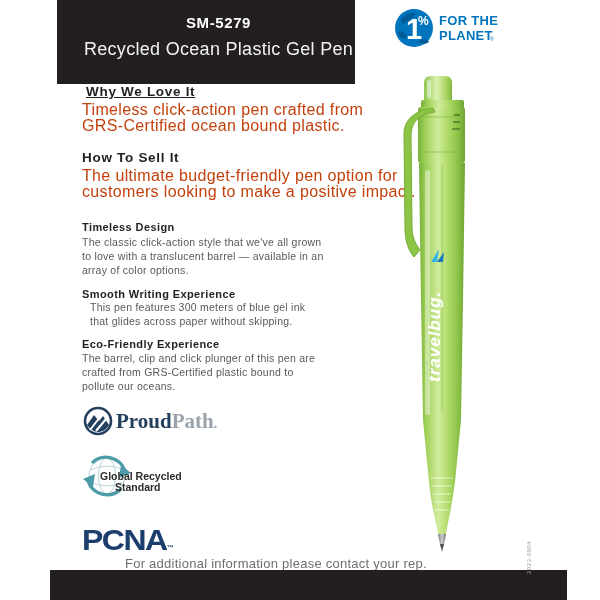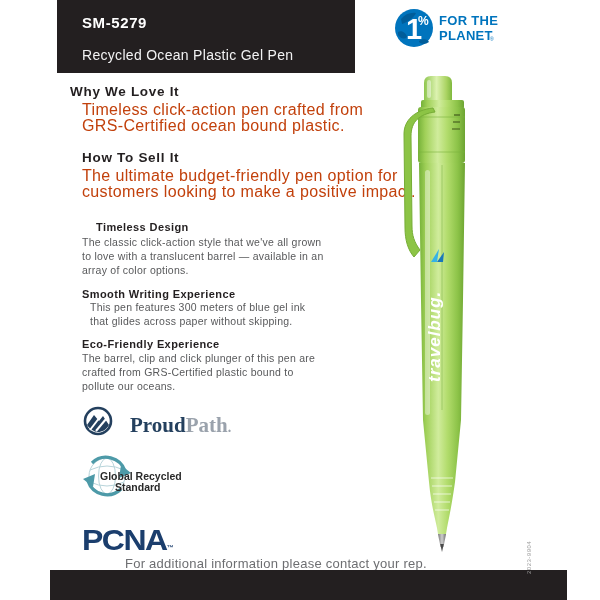--- a/index.html
+++ b/index.html
@@ -3,33 +3,33 @@
 <meta charset="utf-8">
 <style>
   html,body { margin:0; padding:0; background:#ffffff; }
   .page {
     position:relative; width:600px; height:600px; background:#ffffff;
     font-family:"Liberation Sans", sans-serif; overflow:hidden;
   }
   .abs { position:absolute; }
 
   
-  .header-bar { left:57px; top:0; width:298px; height:73px; background:#231f20;
-                box-sizing:border-box; padding:14px 0 0 25px; }
+  .header-bar { left:57px; top:0; width:298px; height:84px; background:#231f20;
+                box-sizing:border-box; padding:14px 0 0 25px;text-align:center; }
   .sku { color:#ffffff; font-size:15px; font-weight:bold; letter-spacing:0.6px; }
-  .pname { color:#f2f2f3; font-size:14px; margin-top:16px; letter-spacing:0.3px; }
+  .pname { color:#f2f2f3; font-size:18px; margin-top:8px; letter-spacing:0.3px; }
 
   
   .h1 { font-size:13.5px; font-weight:bold; color:#231f20; letter-spacing:0.7px; }
   .body-lg { font-size:16px; color:#c2410c; line-height:16px; letter-spacing:0.35px; white-space:pre-line; }
   .h2 { font-size:11px; font-weight:bold; color:#231f20; letter-spacing:0.4px; }
   .body-sm { font-size:10.5px; color:#58595b; line-height:14px; letter-spacing:0.25px; white-space:pre-line; }
 
   
-  .proudpath { display:flex; align-items:flex-end; gap:16px; }
+  .proudpath { display:flex; align-items:center; gap:2px; }
   .pp-bold { font-family:"Liberation Serif", serif; font-weight:bold; font-size:21px; color:#24405e; }
   .pp-light { font-family:"Liberation Serif", serif; font-weight:bold; font-size:21px; color:#9aa2ac; }
   .pp-tm { font-family:"Liberation Serif", serif; font-weight:bold; font-size:14px; color:#9aa2ac; }
 
   .pcna { color:#1b3e6d; font-size:32px; font-weight:bold; letter-spacing:-1.5px;
           transform:scaleY(0.95); transform-origin:left top; line-height:1; }
   .pcna-tm { font-size:7px; letter-spacing:0; vertical-align:baseline; }
 
   .note { font-size:13px; color:#6d6e71; letter-spacing:0.25px;padding-left:41px; }
 
@@ -56,29 +56,29 @@
       <path d="M5,26 C9,24 13,27 14,31 C11,34 7,32 5,29 Z" fill="#005d9a"></path>
       <path d="M26,35 C30,32 35,33 36,36 C32,39 28,38 26,36 Z" fill="#005d9a"></path>
       <text x="13" y="33" font-size="29" font-weight="bold" fill="#ffffff" font-family="'Liberation Sans',sans-serif">1</text>
       <text x="25" y="19" font-size="12" font-weight="bold" fill="#ffffff" font-family="'Liberation Sans',sans-serif">%</text>
       <text x="46" y="19" font-size="13" font-weight="bold" fill="#0074bd" letter-spacing="0.3" font-family="'Liberation Sans',sans-serif">FOR THE</text>
       <text x="46" y="34" font-size="13" font-weight="bold" fill="#0074bd" letter-spacing="0.3" font-family="'Liberation Sans',sans-serif">PLANET</text>
       <text x="97" y="35" font-size="5" fill="#0074bd" font-family="'Liberation Sans',sans-serif">®</text>
     </svg>
   </div>
 
-  <div class="abs h1" style="left:70px; top:84px;">Why We Love It</div>
+  <div class="abs h1" style="left:86px; top:84px;text-decoration:underline;">Why We Love It</div>
   <div class="abs body-lg" style="left:82px; top:102px;">Timeless click-action pen crafted from
 GRS-Certified ocean bound plastic.</div>
 
   <div class="abs h1" style="left:82px; top:150px;">How To Sell It</div>
   <div class="abs body-lg" style="left:82px; top:168px;">The ultimate budget-friendly pen option for
 customers looking to make a positive impact.</div>
 
-  <div class="abs h2" style="left:96px; top:221px;">Timeless Design</div>
+  <div class="abs h2" style="left:82px; top:221px;">Timeless Design</div>
   <div class="abs body-sm" style="left:82px; top:235px;">The classic click-action style that we've all grown
 to love with a translucent barrel — available in an
 array of color options.</div>
 
   <div class="abs h2" style="left:82px; top:288px;">Smooth Writing Experience</div>
   <div class="abs body-sm" style="left:90px; top:300px;">This pen features 300 meters of blue gel ink
 that glides across paper without skipping.</div>
 
   <div class="abs h2" style="left:82px; top:338px;">Eco-Friendly Experience</div>
   <div class="abs body-sm" style="left:82px; top:351px;">The barrel, clip and click plunger of this pen are

